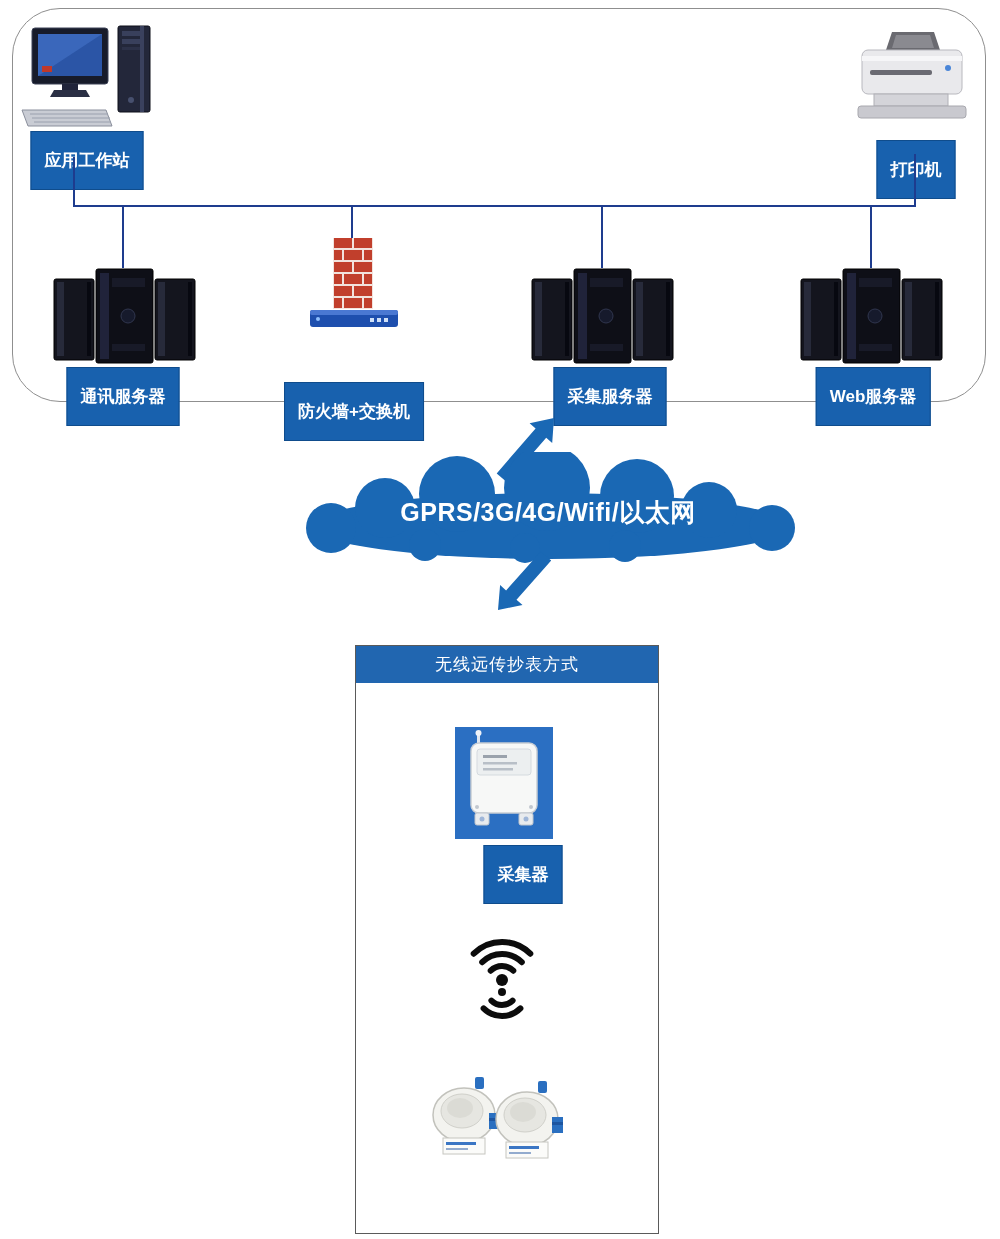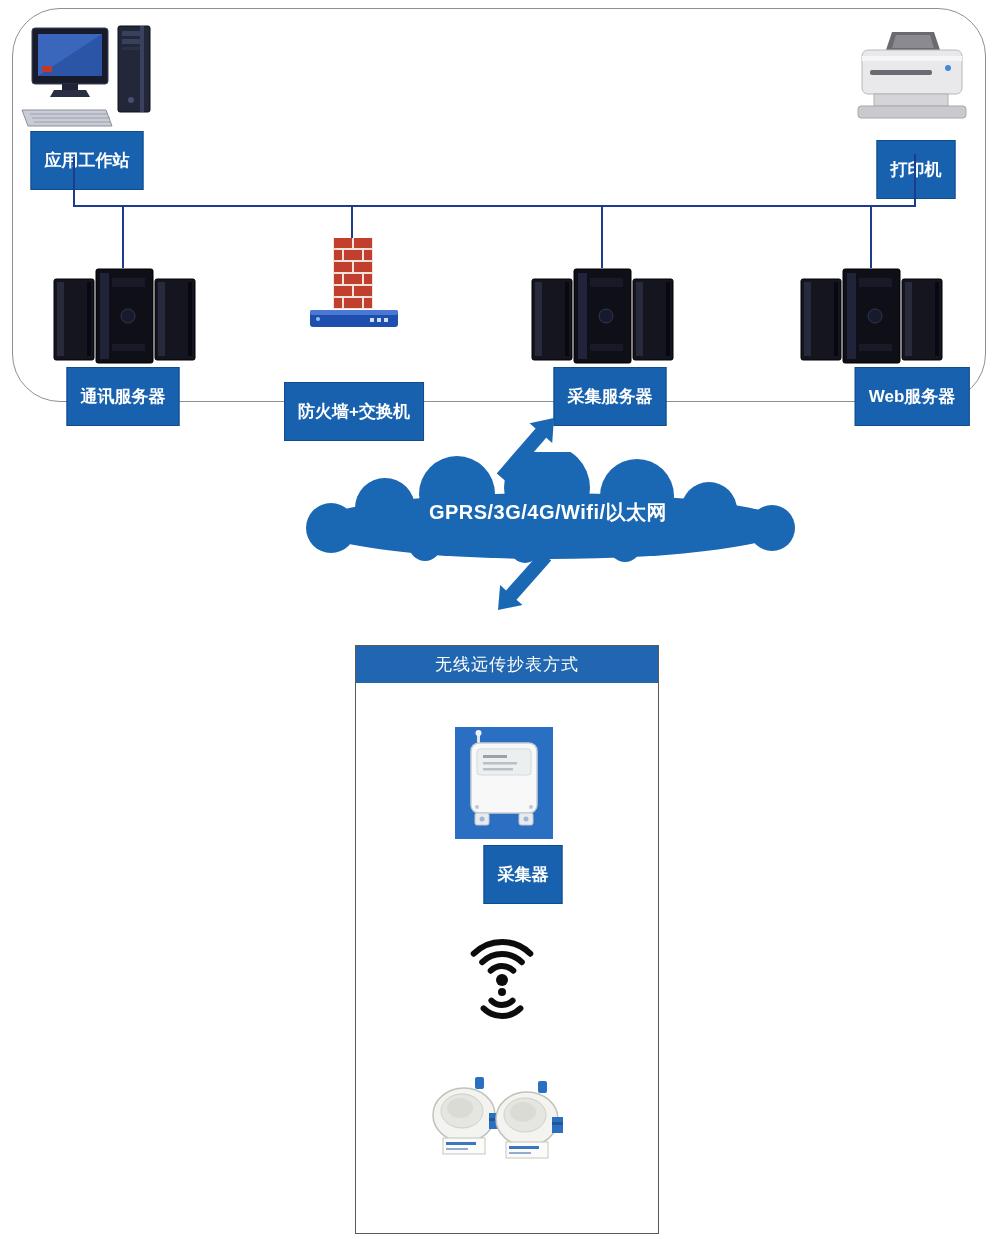--- a/index.html
+++ b/index.html
@@ -33,21 +33,21 @@
     font-weight: bold;
     line-height: 1;
     padding: 20px 13px;
     white-space: nowrap;
     text-align: center;
   }
   .cloud-text {
     position: absolute;
     transform: translate(-50%, -50%);
     color: #ffffff;
-    font-size: 20px;
+    font-size: 25px;
     font-weight: bold;
     letter-spacing: 0.5px;
     white-space: nowrap;
   }
   .panel-bottom {
     left: 355px; top: 645px;
     width: 302px; height: 587px;
     border: 1px solid #5a5a5a;
     background: #ffffff;
   }
@@ -185,21 +185,21 @@
       <rect x="103" y="13" width="40" height="81" rx="2" fill="#14151e" stroke="#000000"></rect>
       <rect x="106" y="16" width="7" height="74" fill="#272a3a"></rect>
       <rect x="136" y="16" width="4" height="74" fill="#070810"></rect>
       <rect x="44" y="3" width="57" height="94" rx="2" fill="#0e0f17" stroke="#000000"></rect>
       <rect x="48" y="7" width="9" height="86" fill="#20233a"></rect>
       <rect x="60" y="12" width="33" height="9" fill="#181a28"></rect>
       <circle cx="76" cy="50" r="7" fill="#161a2c" stroke="#30364e"></circle>
       <rect x="60" y="78" width="33" height="7" fill="#181a28"></rect>
     </svg>
   </div>
-  <div class="tag" style="left:912px;top:367px">Web服务器</div>
+  <div class="tag" style="left:873px;top:367px">Web服务器</div>
 
   <div class="abs" style="left:492px;top:406px;width:70px;height:85px">
     <svg width="70" height="85" viewBox="0 0 70 85">
       <polygon points="4.7,67.4 43.6,22.5 37.6,17.3 62,12 60.2,36.9 54.2,31.7 15.3,76.6" fill="#1a68b4"></polygon>
     </svg>
   </div>
 
   <div class="abs" style="left:295px;top:452px;width:510px;height:115px">
     <svg width="510" height="115" viewBox="0 0 510 115">
       <g fill="#1a68b4">

